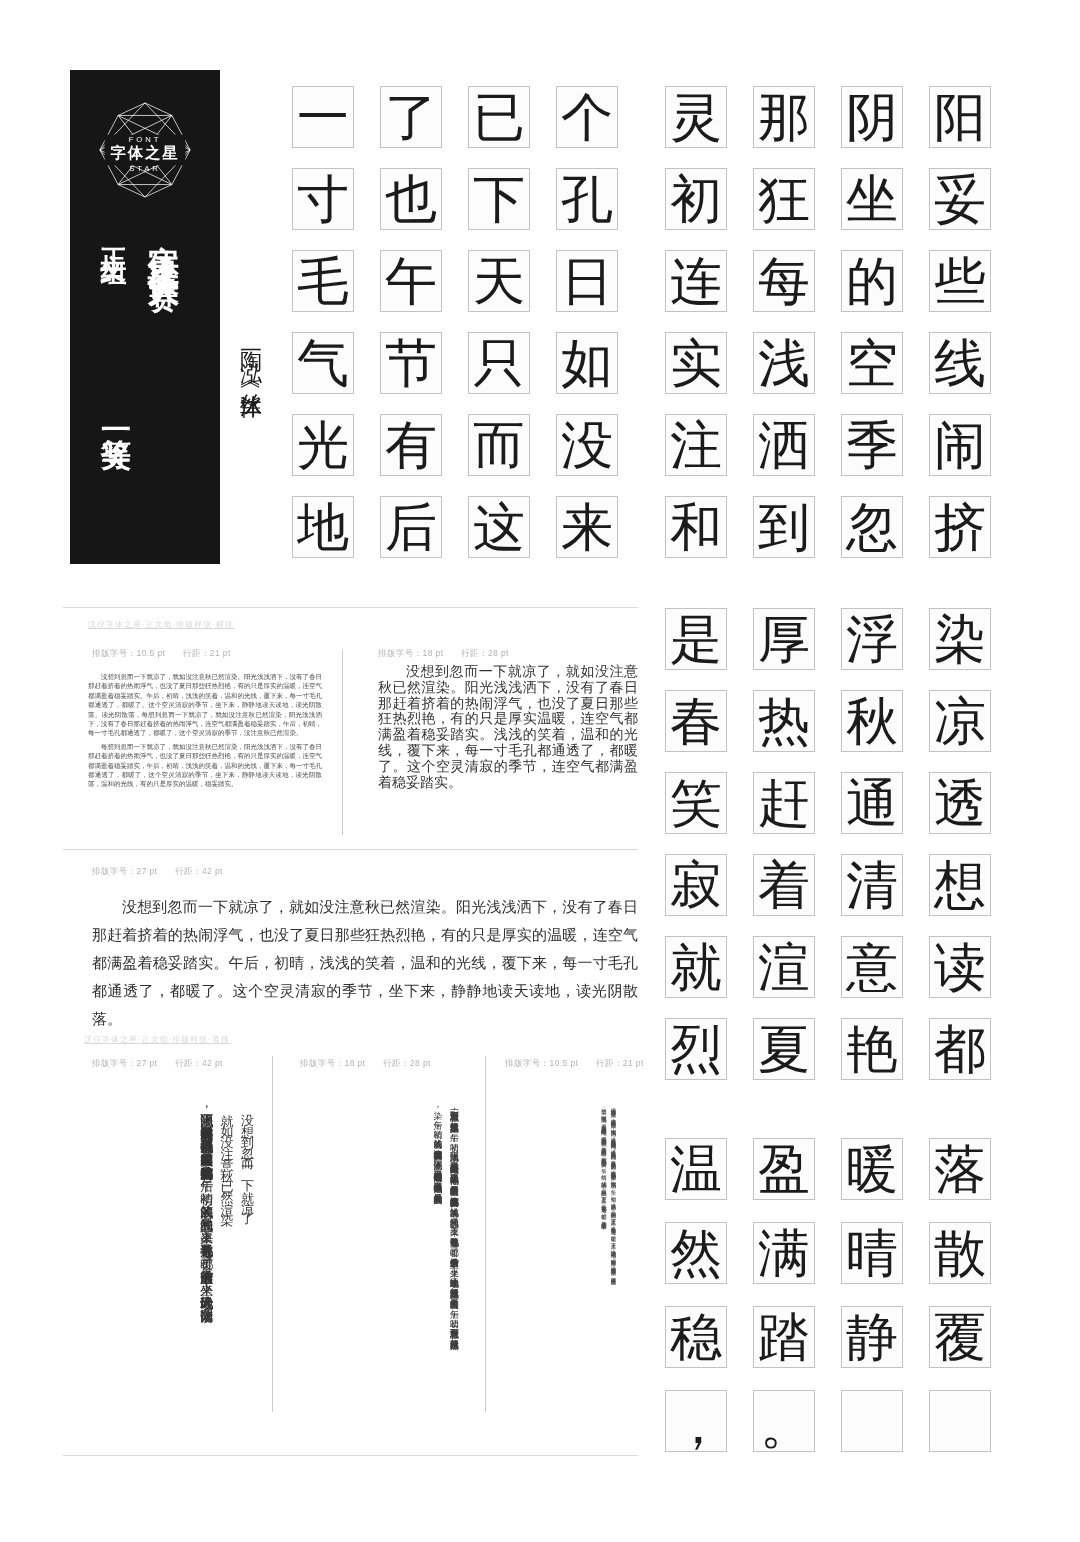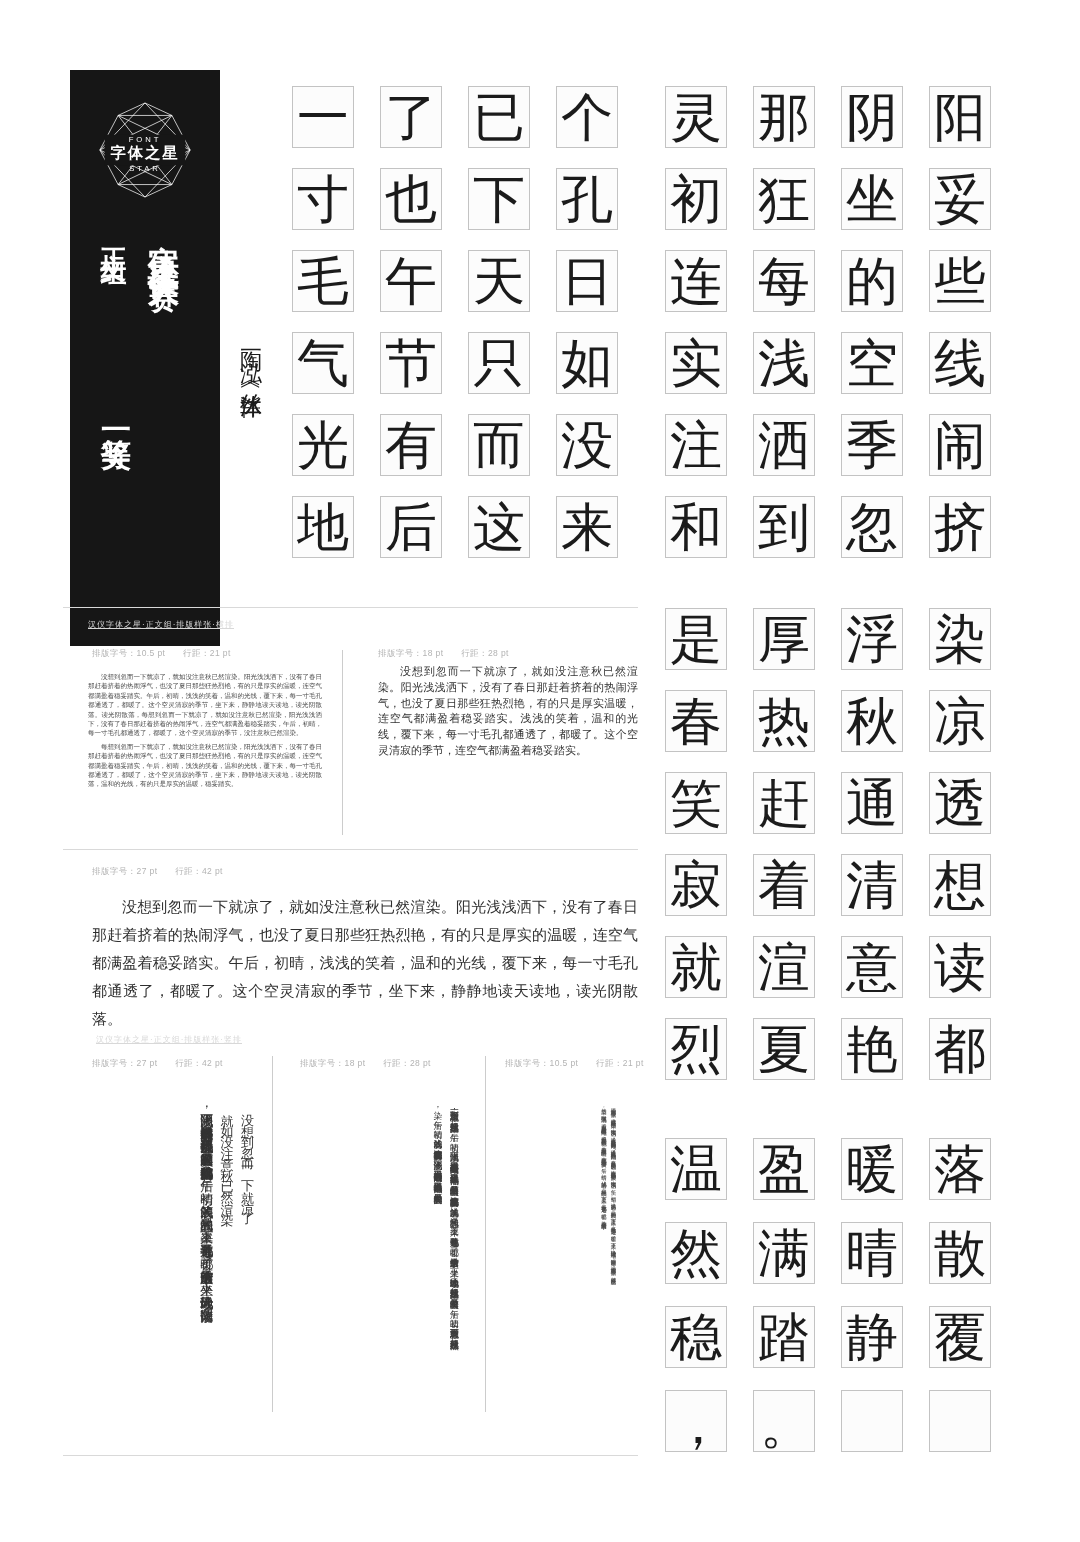--- a/index.html
+++ b/index.html
@@ -1,19 +1,19 @@
 <!DOCTYPE html>
 <html><head>
 <meta charset="utf-8">
 <style>
   html,body{margin:0;padding:0;background:#fff;}
   .page{position:relative;width:1080px;height:1542px;background:#ffffff;overflow:hidden;
         font-family:"Liberation Sans",sans-serif;color:#1b1b1b;}
   
-  .banner{position:absolute;left:70px;top:70px;width:150px;height:576px;background:#161616;}
+  .banner{position:absolute;left:70px;top:70px;width:150px;height:494px;background:#161616;}
   .banner .v{position:absolute;writing-mode:vertical-rl;color:#ffffff;white-space:nowrap;}
   .v-competition{left:72px;top:150px;font-size:31px;font-weight:bold;letter-spacing:5px;}
   .v-group{left:27px;top:157px;font-size:26px;font-weight:600;letter-spacing:6px;}
   .v-award{left:25px;top:343px;font-size:30px;font-weight:bold;letter-spacing:2px;}
   .logo{position:absolute;left:27px;top:32px;width:96px;height:96px;}
   .logo line,.logo polygon{stroke:#ffffff;stroke-width:0.9;fill:none;opacity:.85;}
   .logo .band{fill:#161616;stroke:none;opacity:1;}
   .logo text{fill:#ffffff;text-anchor:middle;font-family:"Liberation Sans",sans-serif;}
   .logo .t-small{font-size:8px;letter-spacing:3px;}
   .logo .t-big{font-size:16px;font-weight:bold;letter-spacing:2px;}
@@ -35,21 +35,21 @@
   
   .hrule{position:absolute;left:63px;width:575px;height:1px;background:#d9d9d9;}
   .vdiv{position:absolute;width:1px;background:#cccccc;}
   
   .caption{position:absolute;font-size:8px;color:#d8d8d8;letter-spacing:1px;text-decoration:underline;}
   .slabel{position:absolute;font-size:8.5px;color:#b3b3b3;letter-spacing:0.4px;}
   
   .txtcol{position:absolute;text-align:justify;}
   .txtcol p{margin:0 0 4px 0;text-indent:2em;}
   #smallCol{left:88px;top:672px;width:234px;font-size:6.5px;line-height:9.4px;color:#4a4a4a;}
-  #medCol{left:378px;top:664px;width:260px;font-size:11px;line-height:15.8px;color:#333333;}
+  #medCol{left:378px;top:664px;width:260px;font-size:14px;line-height:15.8px;color:#333333;}
   #bigPara{left:92px;top:893px;width:546px;font-size:15px;line-height:28px;color:#2f2f2f;
            text-align:justify;position:absolute;}
   #bigPara p{margin:0;text-indent:30px;}
   
   .vblock{position:absolute;writing-mode:vertical-rl;text-align:left;color:#333333;}
   #vbig{left:91px;top:1104px;width:166px;height:292px;font-size:13px;line-height:20.4px;}
   #vbig .spread{letter-spacing:11px;}
   #vmed{left:296px;top:1104px;width:167px;height:238px;font-size:8.8px;line-height:16.5px;
         letter-spacing:0.2px;color:#3c3c3c;}
   #vsmall{left:500px;top:1104px;width:118px;height:172px;font-size:5.3px;line-height:9.6px;
@@ -379,21 +379,21 @@
       <p>没想到忽而一下就凉了，就如没注意秋已然渲染。阳光浅浅洒下，没有了春日那赶着挤着的热闹浮气，也没了夏日那些狂热烈艳，有的只是厚实温暖，连空气都满盈着稳妥踏实。浅浅的笑着，温和的光线，覆下来，每一寸毛孔都通透了，都暖了。这个空灵清寂的季节，连空气都满盈着稳妥踏实。</p>
     </div>
 
   <div class="hrule" style="top:849px"></div>
 
   <div class="slabel" style="left:92px;top:866px">排版字号：27 pt　　行距：42 pt</div>
   <div id="bigPara">
       <p>没想到忽而一下就凉了，就如没注意秋已然渲染。阳光浅浅洒下，没有了春日那赶着挤着的热闹浮气，也没了夏日那些狂热烈艳，有的只是厚实的温暖，连空气都满盈着稳妥踏实。午后，初晴，浅浅的笑着，温和的光线，覆下来，每一寸毛孔都通透了，都暖了。这个空灵清寂的季节，坐下来，静静地读天读地，读光阴散落。</p>
     </div>
 
-  <div class="caption" style="left:96px;top:1034px">汉仪字体之星·正文组·排版样张·竖排</div>
+  <div class="caption" style="left:84px;top:1034px">汉仪字体之星·正文组·排版样张·竖排</div>
 
   <div class="slabel" style="left:92px;top:1058px">排版字号：27 pt　　行距：42 pt</div>
   <div class="slabel" style="left:300px;top:1058px">排版字号：18 pt　　行距：28 pt</div>
   <div class="slabel" style="left:505px;top:1058px">排版字号：10.5 pt　　行距：21 pt</div>
 
   <div id="vbig" class="vblock">
     <span class="spread">没想到忽而一下就凉了，</span><br>
     <span class="spread">就如没注意秋已然渲染。</span><br>
     <span>阳光浅浅洒下，没有了春日那赶着挤着的热闹浮气，也没了夏日那些狂热烈艳，有的只是厚实的温暖，连空气都满盈着稳妥踏实，午后，初晴。浅浅的笑着，温和的光线，覆下来，每一寸毛孔都通透了，都暖了，这个空灵清寂的季节，坐下来，静静地读天读地，读光阴散落。</span>
   </div>

